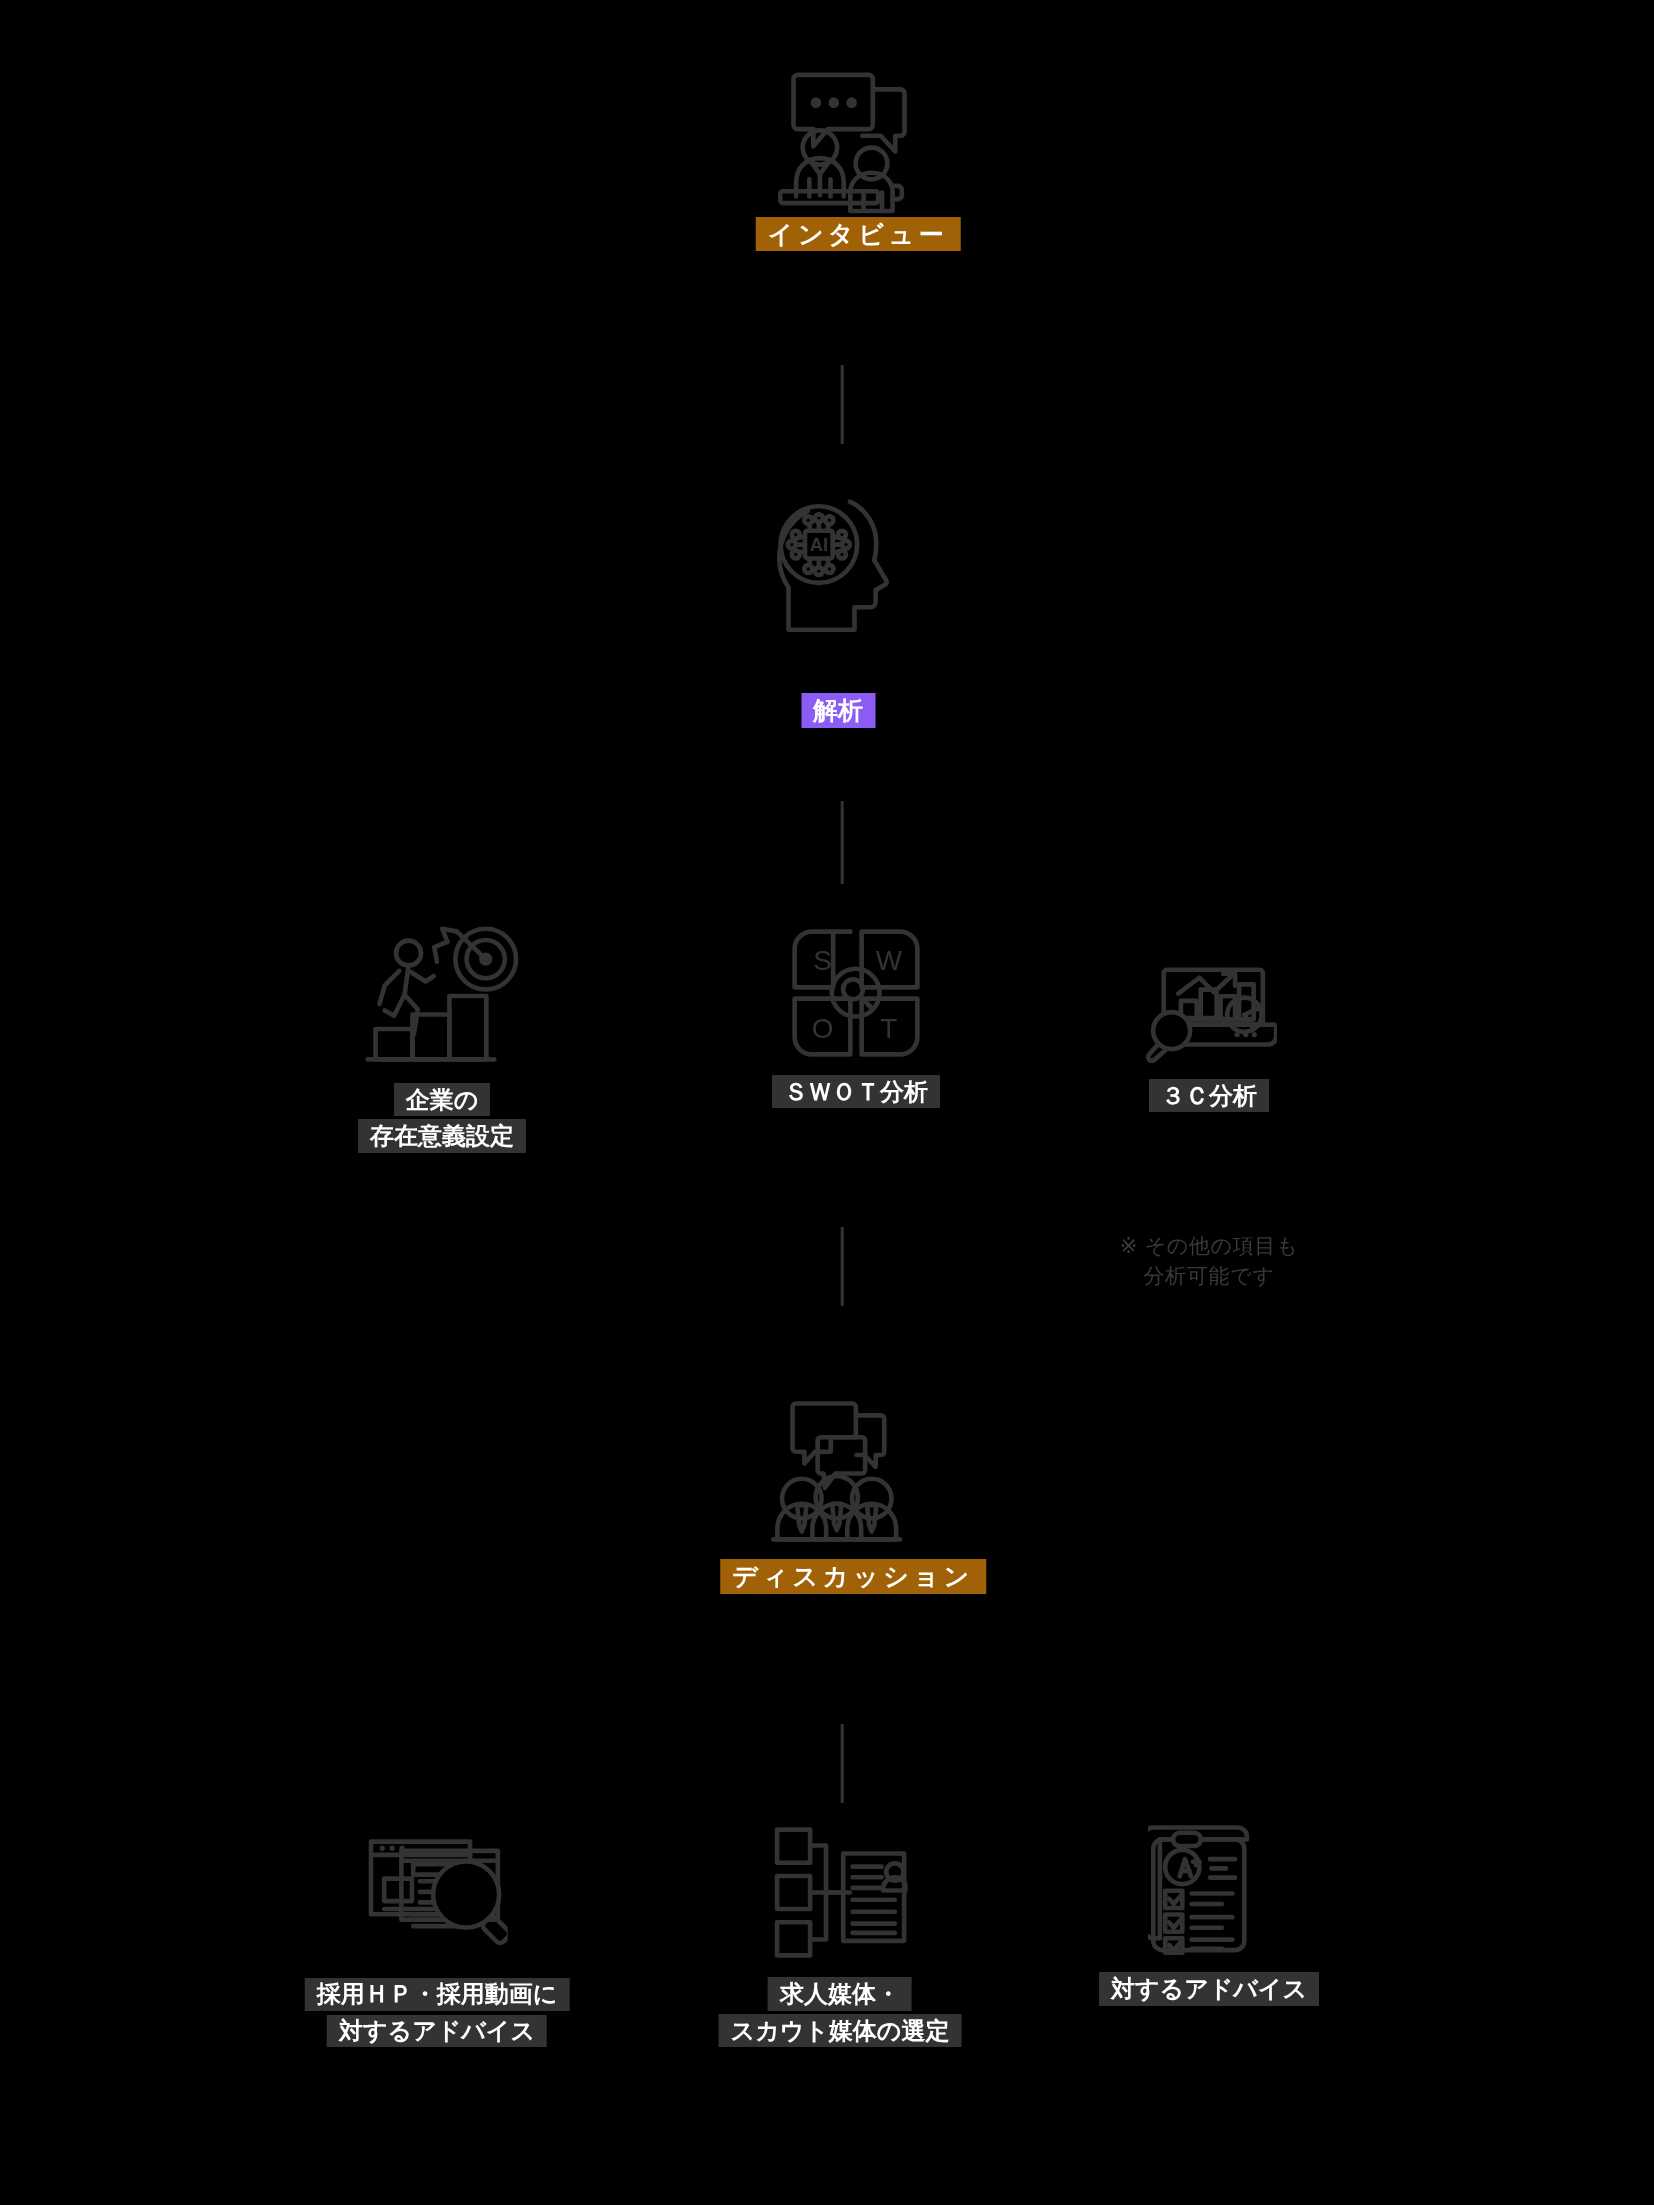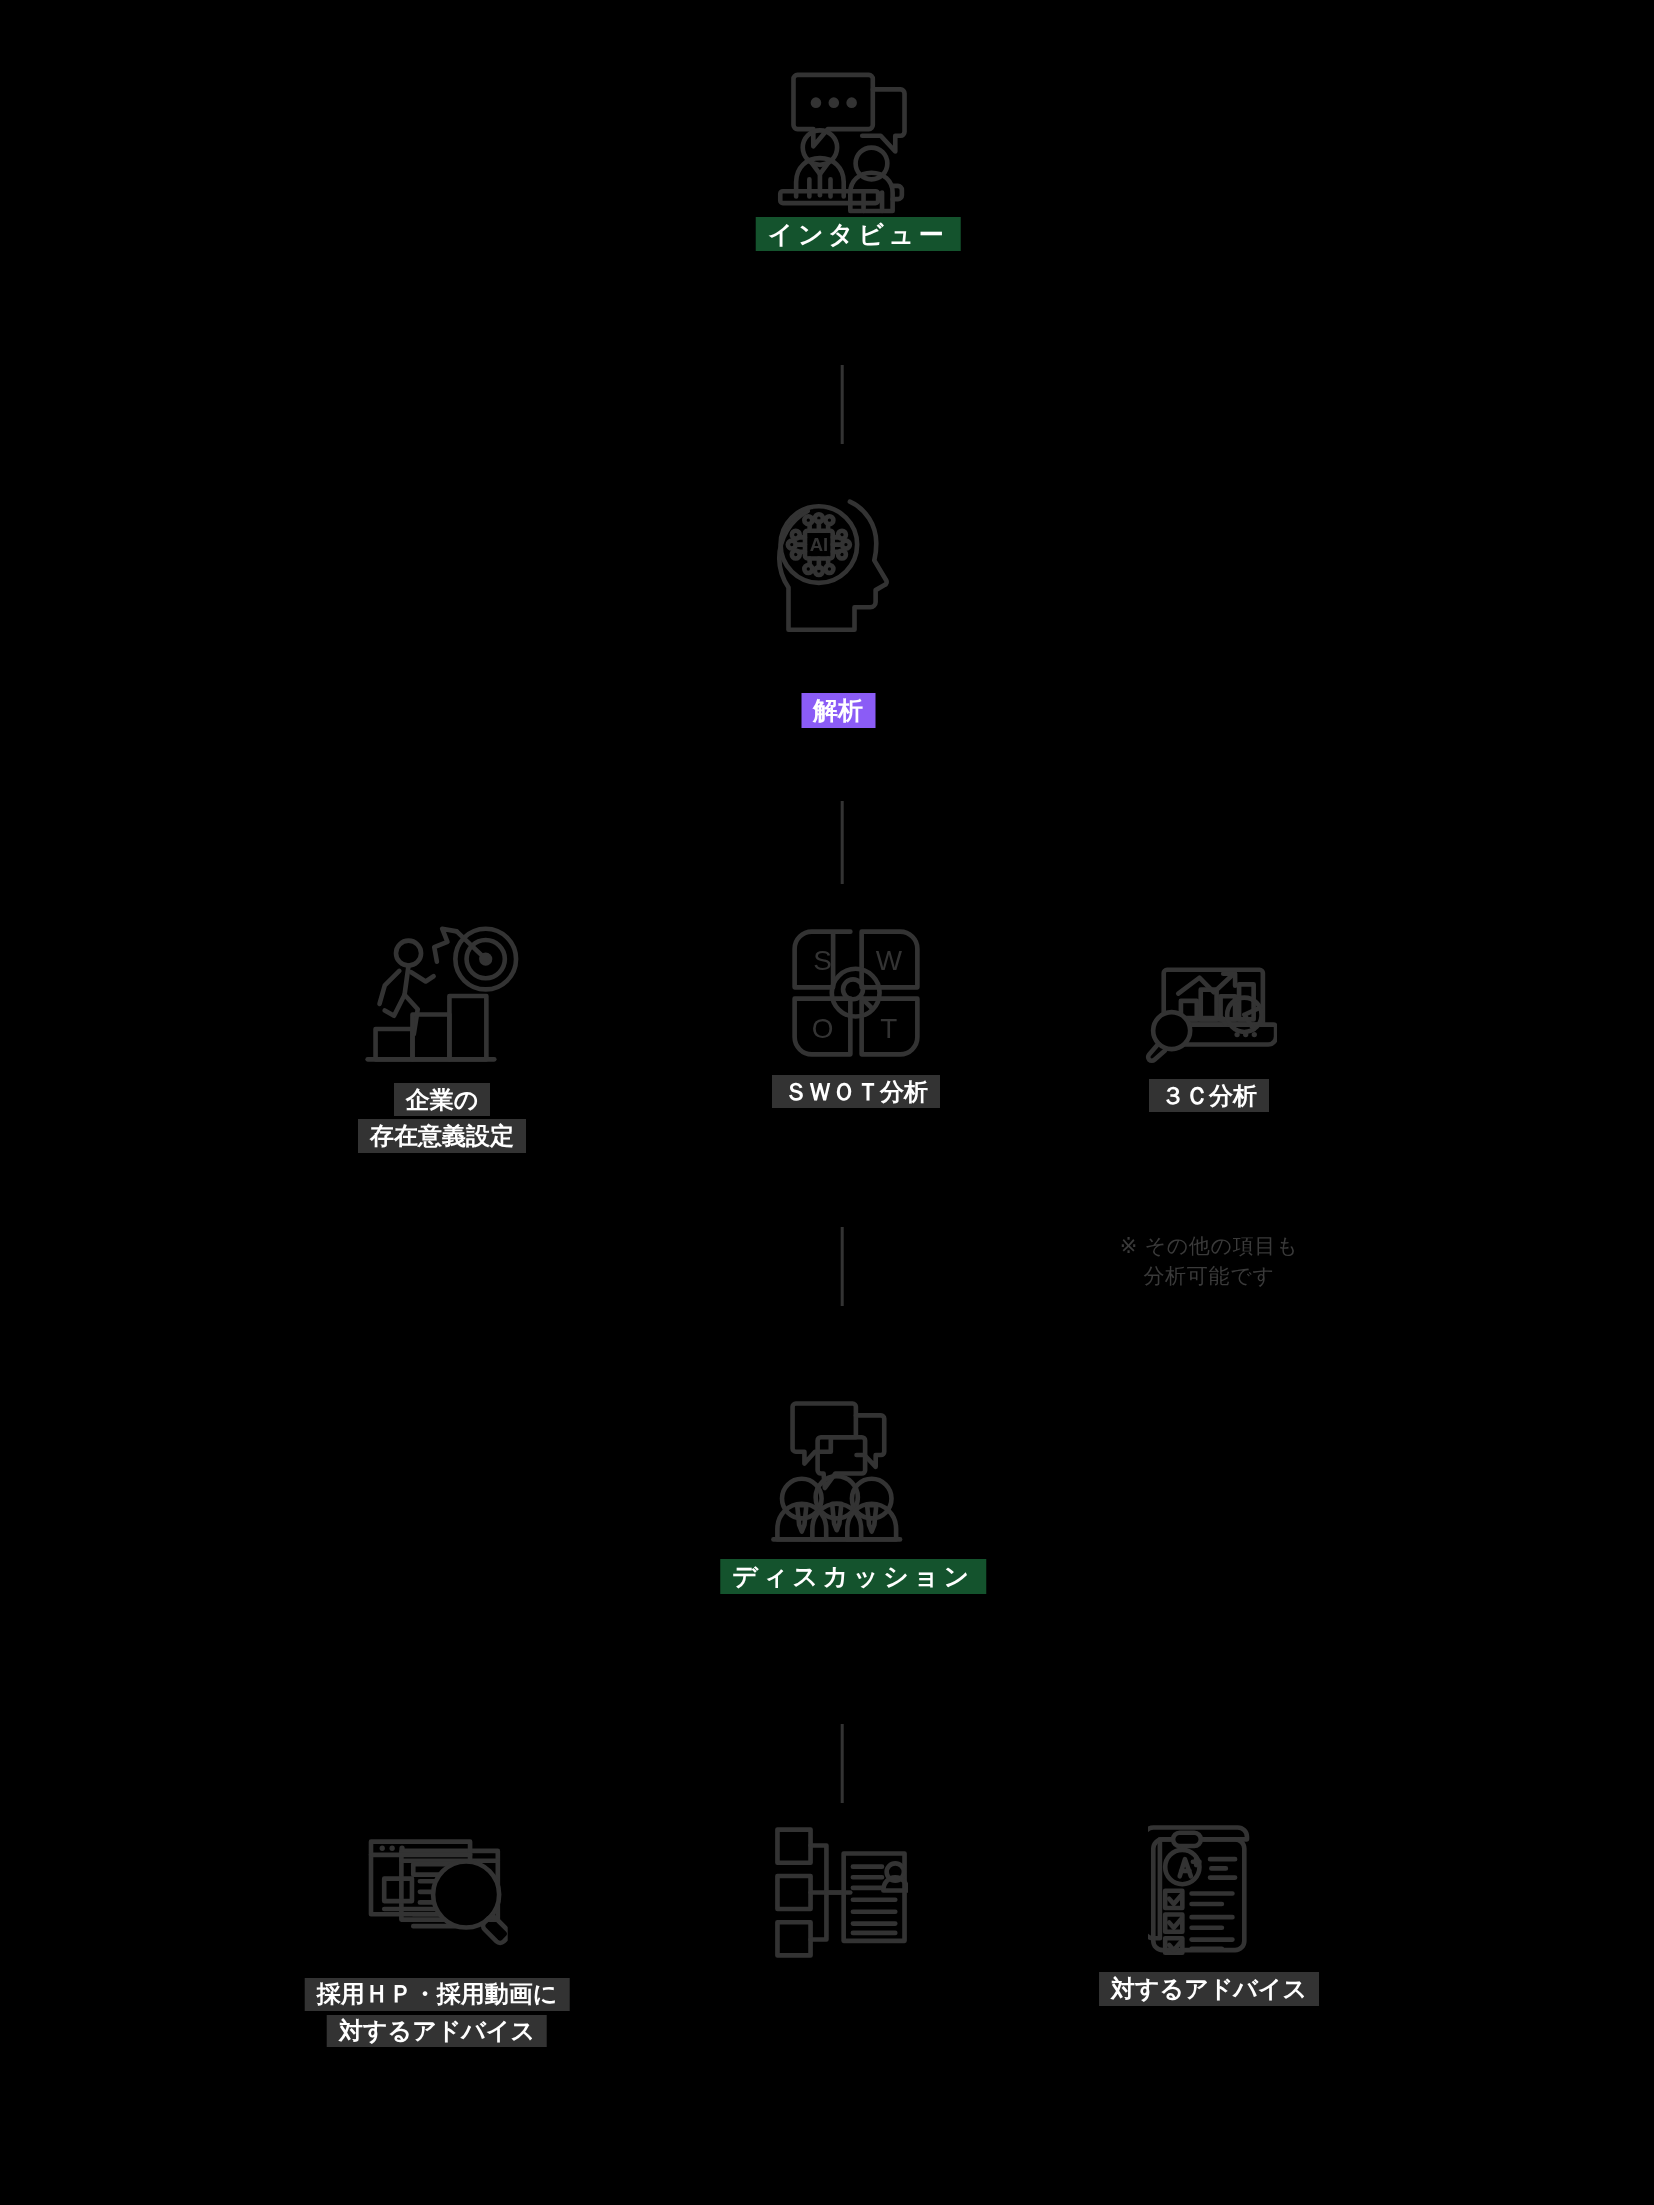--- a/index.html
+++ b/index.html
@@ -50,21 +50,21 @@
     white-space: pre-line;
     max-width: 410px;
   }
   .label > span {
     background: #333333;
     padding: 3.3px 12px;
     box-decoration-break: clone;
     -webkit-box-decoration-break: clone;
   }
   .label.light > span {
-    background: #14532d;
+    background: #a16207;
     margin-left: 32px;
   }
   .label.accent > span {
     background: #8b5cf6;
   }
 
   .sz-lg   { font-size: 25px; letter-spacing: 4.6px; }
   .sz-md   { font-size: 25px; letter-spacing: 0px; }
   .sz-sm   { font-size: 24px; letter-spacing: 0px; }
 
@@ -268,20 +268,22 @@
       <path d="M58 34 h24 v142 h-24"></path>
       <path d="M58 105 h60"></path>
       <path d="M82 105 h24"></path>
       <path d="M108 46 h92 v132 h-92 z"></path>
       <path d="M122 66 h44 M122 82 h44 M122 98 h44"></path>
       <circle cx="186" cy="74" r="13"></circle>
       <path d="M168 102 c0 -12 8 -20 18 -20 c10 0 18 8 18 20 z"></path>
       <path d="M122 116 h64 M122 134 h64 M122 152 h64 M122 166 h64"></path>
     </svg>
   </span>
+  <div class="label dark sz-sm" style="margin-top:14.6px;"><span>求人媒体・
+スカウト媒体の選定</span></div>
 </div>
 
 <div class="node" style="left:1209px; top:1818px;">
   <span class="icon-wrap">
     <svg width="122" height="139" viewBox="0 0 185 210">
       <path d="M38 14 h98 a14 14 0 0 1 14 14 v4 h-132 v150 h-10 a14 14 0 0 1 -14 -14 v-140 a14 14 0 0 1 14 -14 z"></path>
       <path d="M22 32 h110 a14 14 0 0 1 14 14 v140 a14 14 0 0 1 -14 14 h-110 a14 14 0 0 1 -14 -14 v-140 a14 14 0 0 1 14 -14 z"></path>
       <path d="M48 22 h22 a10 10 0 0 1 0 20 h-22 a10 10 0 0 1 0 -20 z" style="fill:#000000"></path>
       <circle cx="52" cy="74" r="26"></circle>
       <path d="M48 88 l8 -26 l9 26 M50 80 h13"></path>

